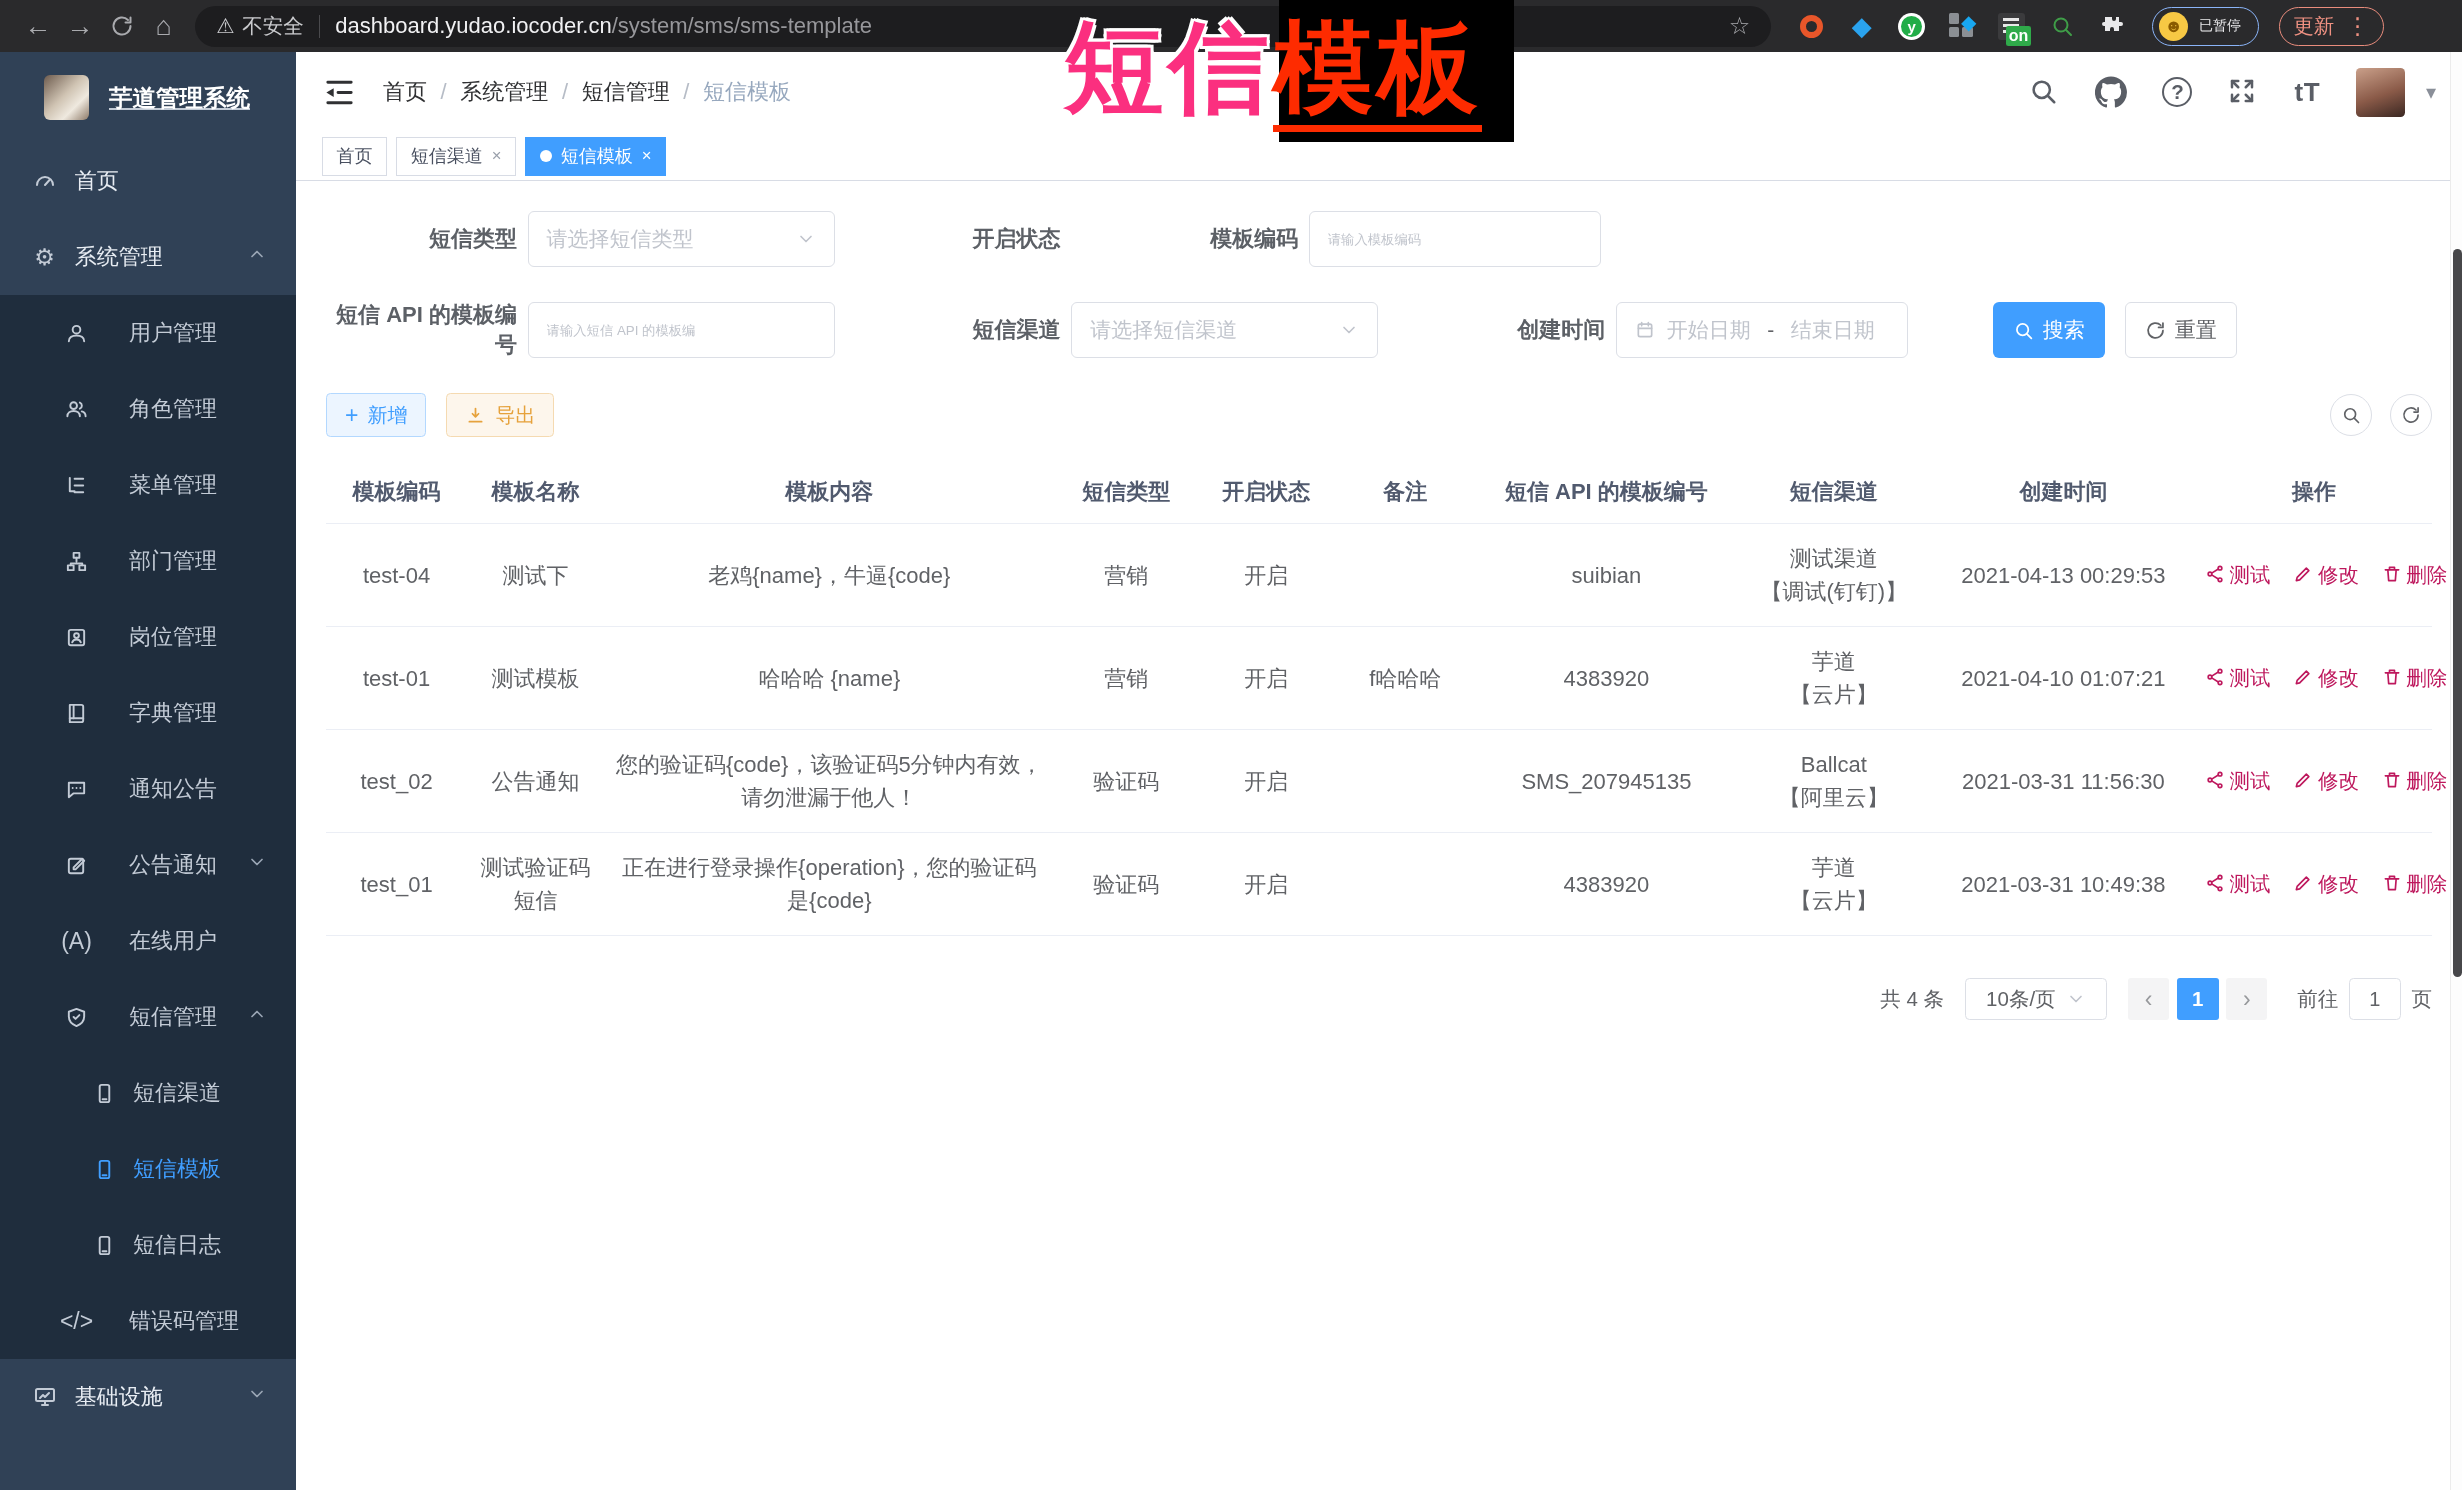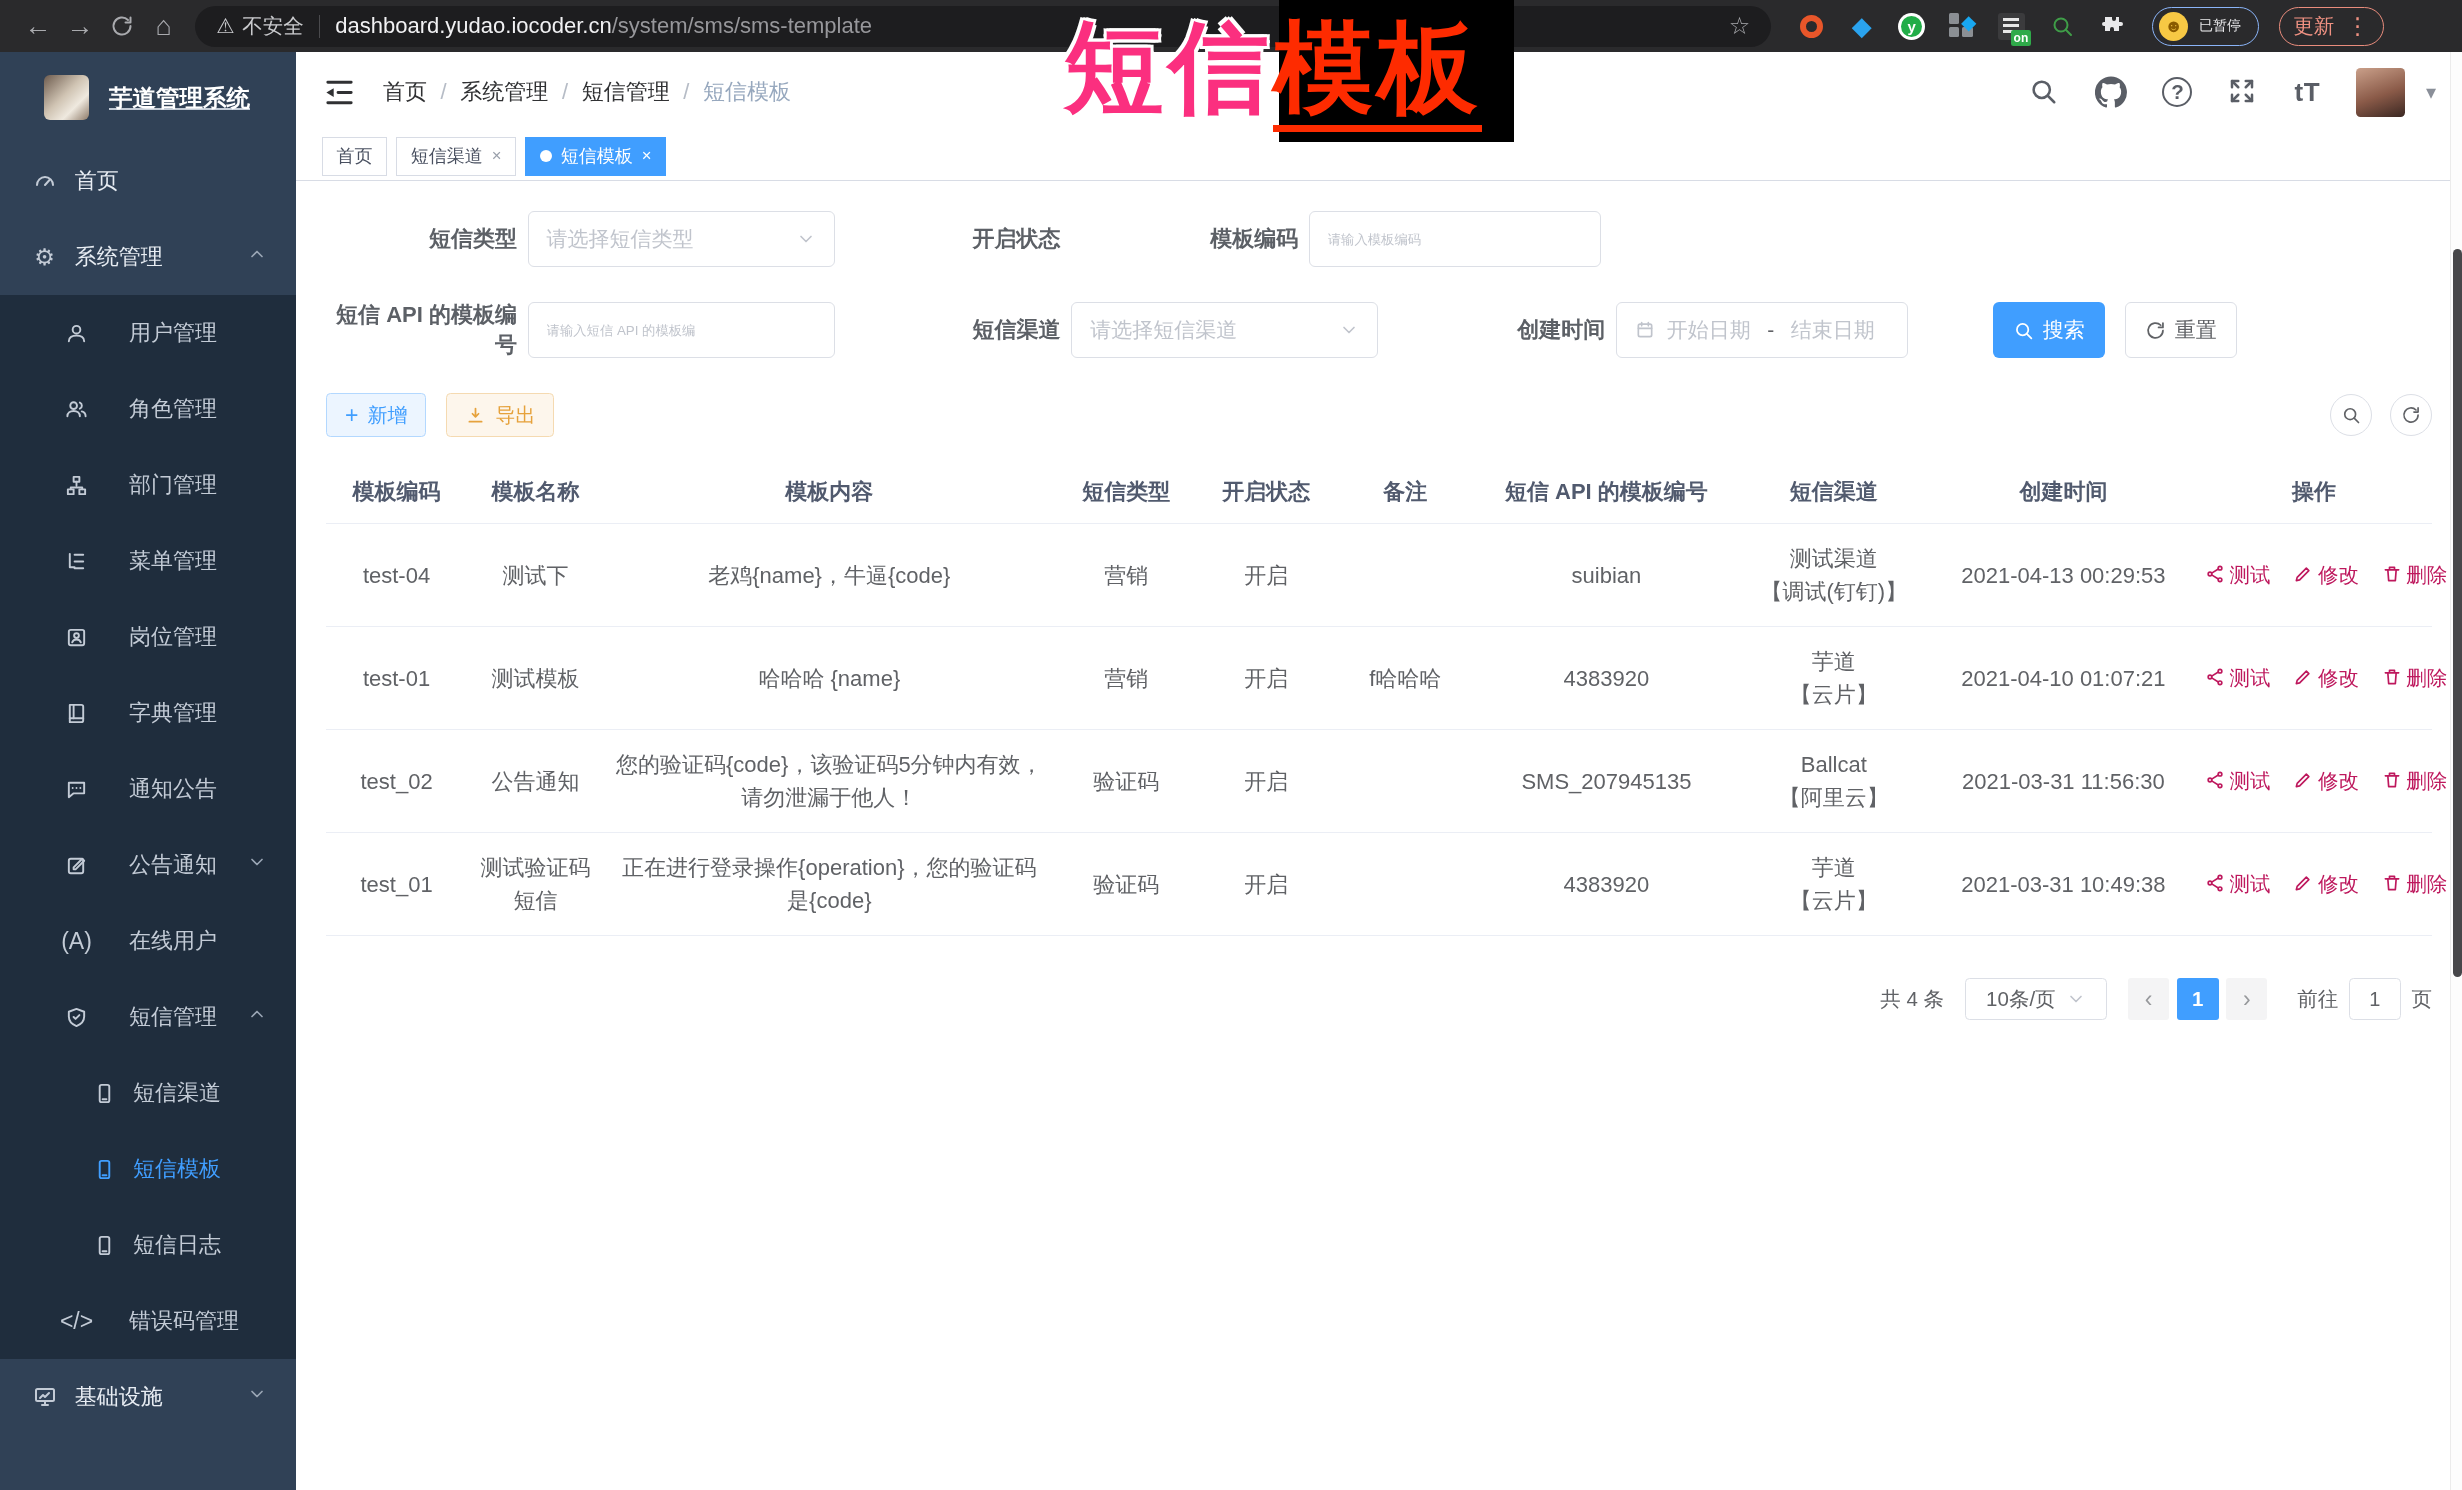--- a/index.html
+++ b/index.html
@@ -29,21 +29,21 @@
   .ext-y i { width:21px; height:21px; border-radius:50%; background:#21ad48; color:#fff; font-style:normal;
     font-size:15px; font-weight:bold; display:flex; align-items:center; justify-content:center; }
   .ext-grid { position:relative; width:26px; height:26px; }
   .ext-grid b { position:absolute; width:10.6px; height:10.6px; background:#8b8f94; border-radius:1.5px; }
   .ext-grid b:nth-child(1){left:0;top:0} .ext-grid b:nth-child(2){left:13.6px;top:0;background:transparent}
   .ext-grid b:nth-child(3){left:0;top:13.6px} .ext-grid b:nth-child(4){left:13.6px;top:13.6px}
   .ext-grid s { position:absolute; right:-1.5px; top:-3px; color:#18a7f0; font-size:20px; text-decoration:none; }
   .ext-list { position:relative; width:27px; height:27px; background:#3b3b3d; border-radius:3px; }
   .ext-list i { position:absolute; left:4.5px; height:3px; background:#e8e8e8; }
   .ext-list i:nth-child(1){top:5.3px;width:16.7px} .ext-list i:nth-child(2){top:11.4px;width:16.7px} .ext-list i:nth-child(3){top:17.4px;width:10.6px}
-  .ext-list s { position:absolute; right:-6px; bottom:-6px; background:#2faa4a; color:#fff; font-size:12px;
+  .ext-list s { position:absolute; right:-6px; bottom:-6px; background:#2faa4a; color:#fff; font-size:16px;
     padding:0.8px 3px; border-radius:2.3px; text-decoration:none; font-weight:bold; }
   .ext-mag { color:#3f9d48; }
   .ext-puzzle { color:#e9e9eb; }
   .profile-chip { margin-left:26px; height:39px; border:1.5px solid #8ab4f8; border-radius:20.5px;
     display:flex; align-items:center; gap:10.6px; padding:0 16.7px 0 6px; }
   .face { width:29px; height:29px; border-radius:50%; background:#f7c844; color:#8a5a00;
     display:flex; align-items:center; justify-content:center; font-size:18px; }
   .profile-chip span { color:#e8e8ea; font-size:14px; }
   .update-chip { margin-left:20px; height:39px; border:1.5px solid #e98c7c; border-radius:20.5px;
     display:flex; align-items:center; gap:12px; padding:0 13.6px; color:#ef9182; font-size:20.5px; }
@@ -276,36 +276,36 @@
               <circle cx="9" cy="8" r="3.5"></circle>
               <path d="M2.5 19c0-3.5 3-5.5 6.5-5.5s6.5 2 6.5 5.5"></path>
               <path d="M15.5 4.8a3.5 3.5 0 0 1 0 6.4M17.5 14c2.4.7 4 2.3 4 5"></path>
             </svg>
         </span>
           <span>角色管理</span>
       </div>
       <div class="menu-item lv2">
         <span class="mi">
           <svg class="sic" viewBox="0 0 24 24" width="23" height="23">
+              <path d="M5 4v14h5"></path>
+              <path d="M10 5h9M10 12h9M10 19h9"></path>
+            </svg>
+        </span>
+          <span>菜单管理</span>
+      </div>
+      <div class="menu-item lv2">
+        <span class="mi">
+          <svg class="sic" viewBox="0 0 24 24" width="23" height="23">
               <rect x="9" y="3" width="6" height="5"></rect>
               <rect x="3" y="16" width="6" height="5"></rect>
               <rect x="15" y="16" width="6" height="5"></rect>
               <path d="M12 8v4M6 16v-2h12v2"></path>
             </svg>
         </span>
           <span>部门管理</span>
-      </div>
-      <div class="menu-item lv2">
-        <span class="mi">
-          <svg class="sic" viewBox="0 0 24 24" width="23" height="23">
-              <path d="M5 4v14h5"></path>
-              <path d="M10 5h9M10 12h9M10 19h9"></path>
-            </svg>
-        </span>
-          <span>菜单管理</span>
       </div>
       <div class="menu-item lv2">
         <span class="mi">
           <svg class="sic" viewBox="0 0 24 24" width="23" height="23">
               <rect x="4" y="4" width="16" height="16" rx="2"></rect>
               <circle cx="12" cy="10" r="2.5"></circle>
               <path d="M7.5 17c.8-2 2.4-3 4.5-3s3.7 1 4.5 3"></path>
             </svg>
         </span>
           <span>岗位管理</span>

